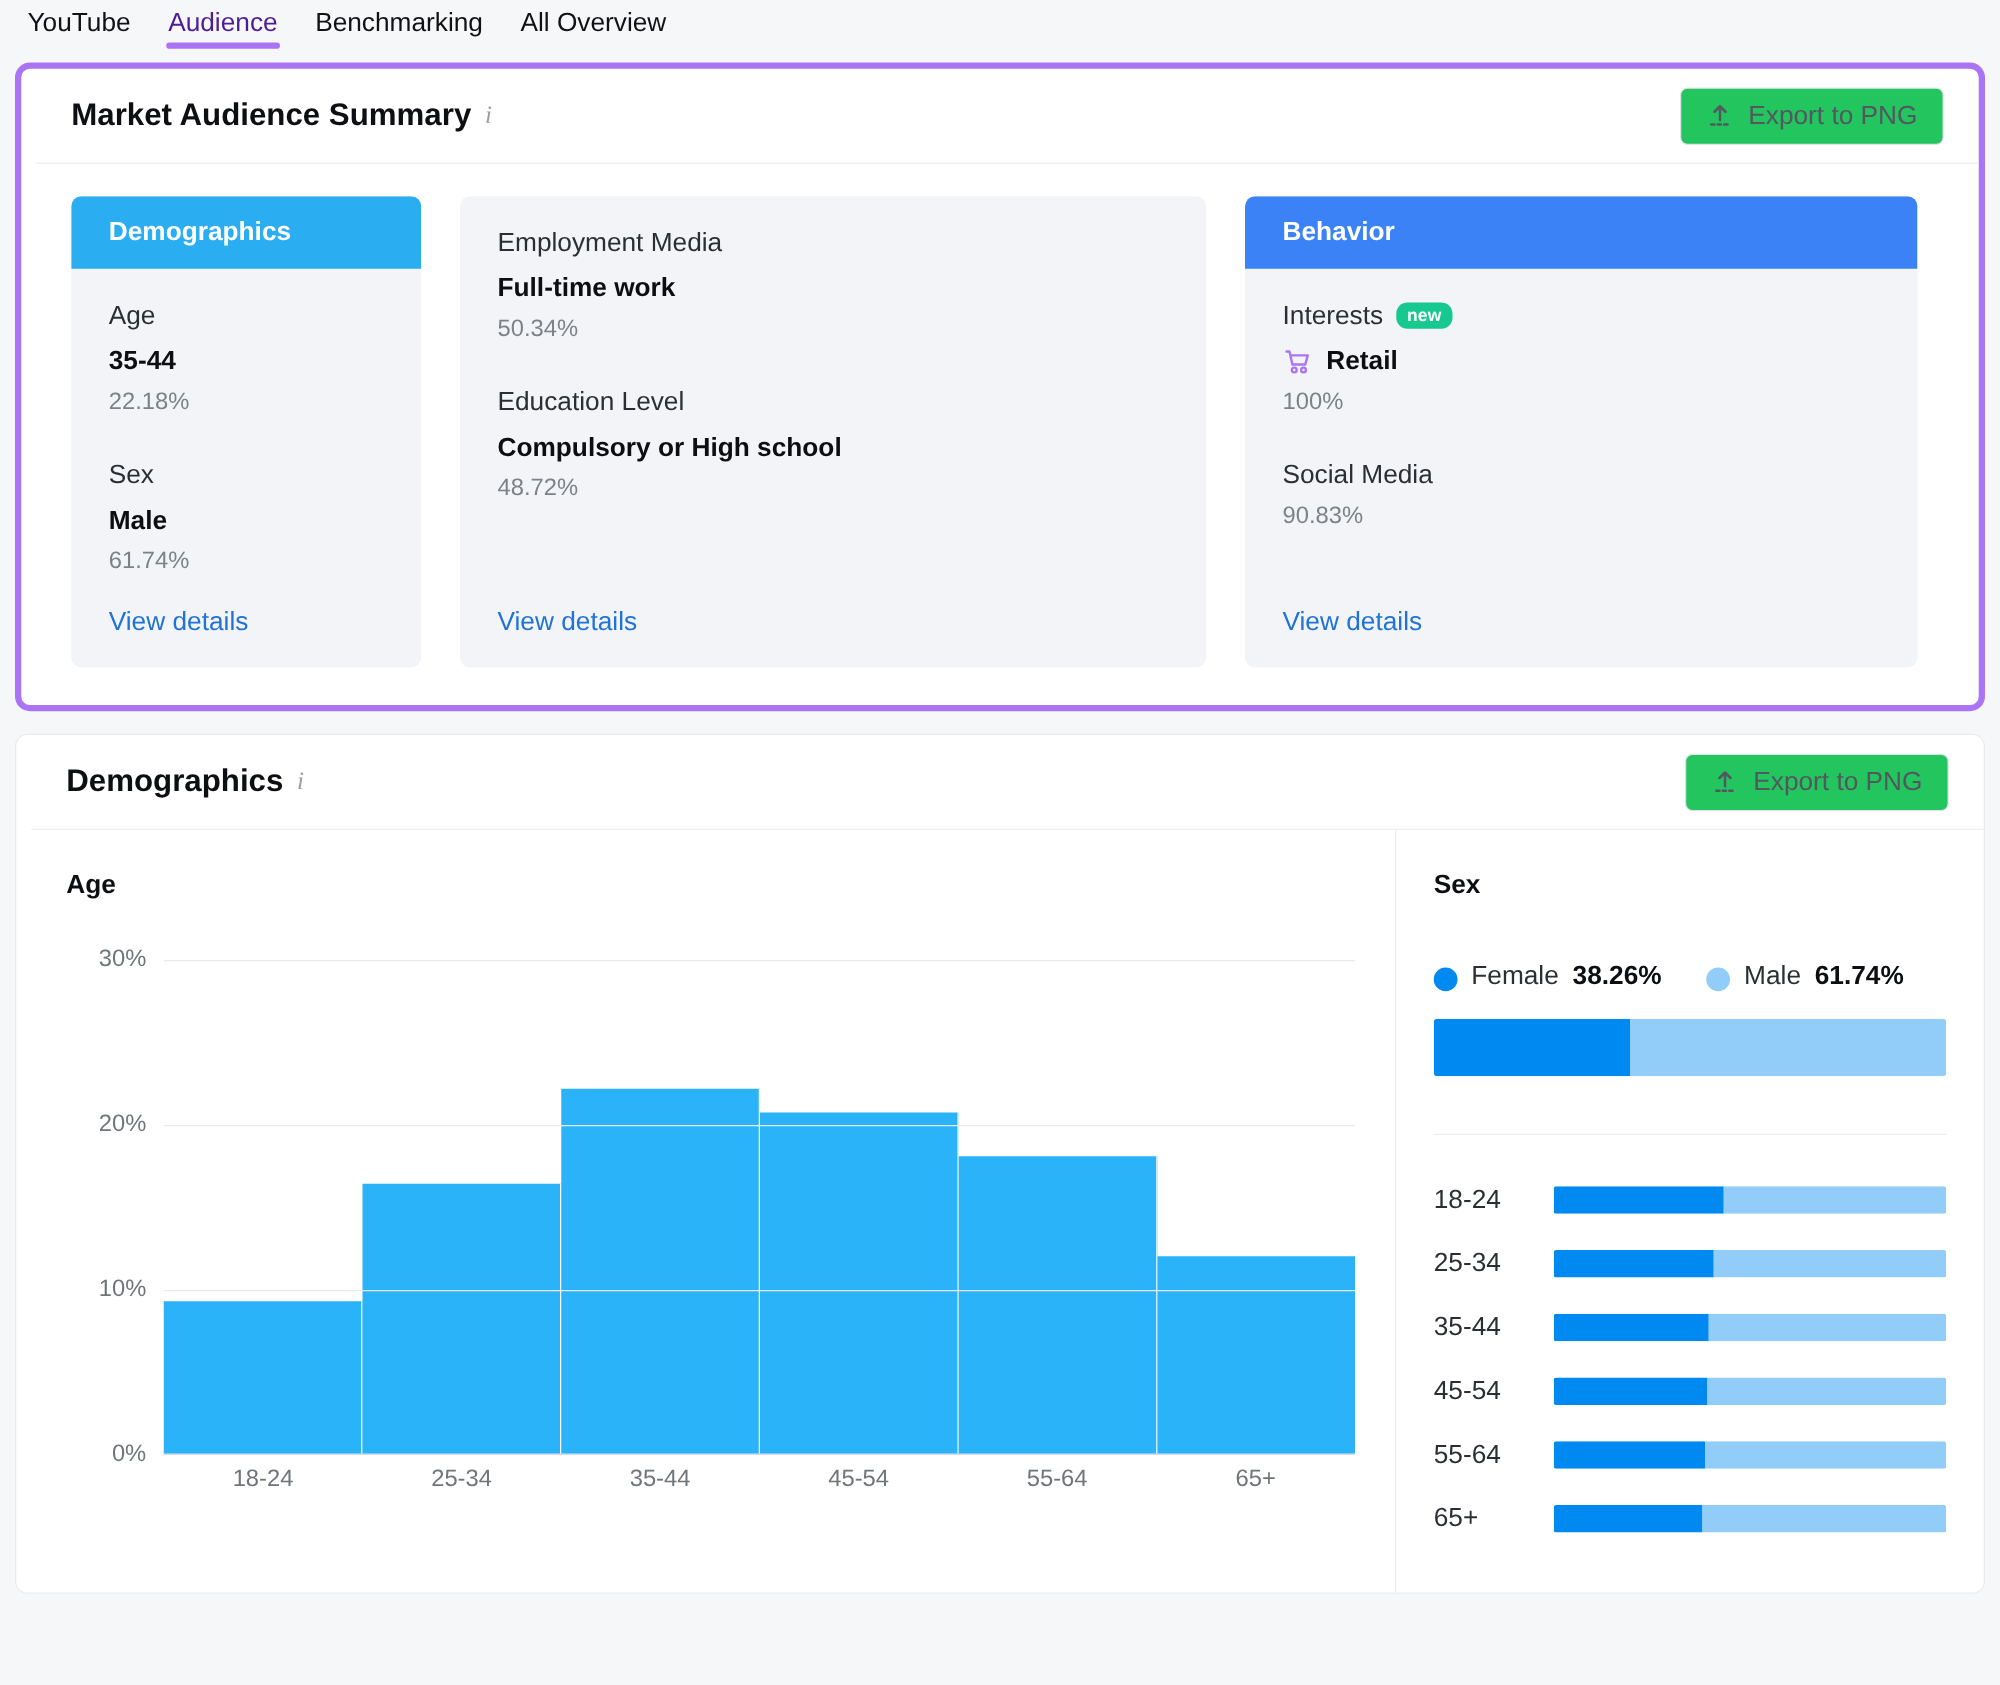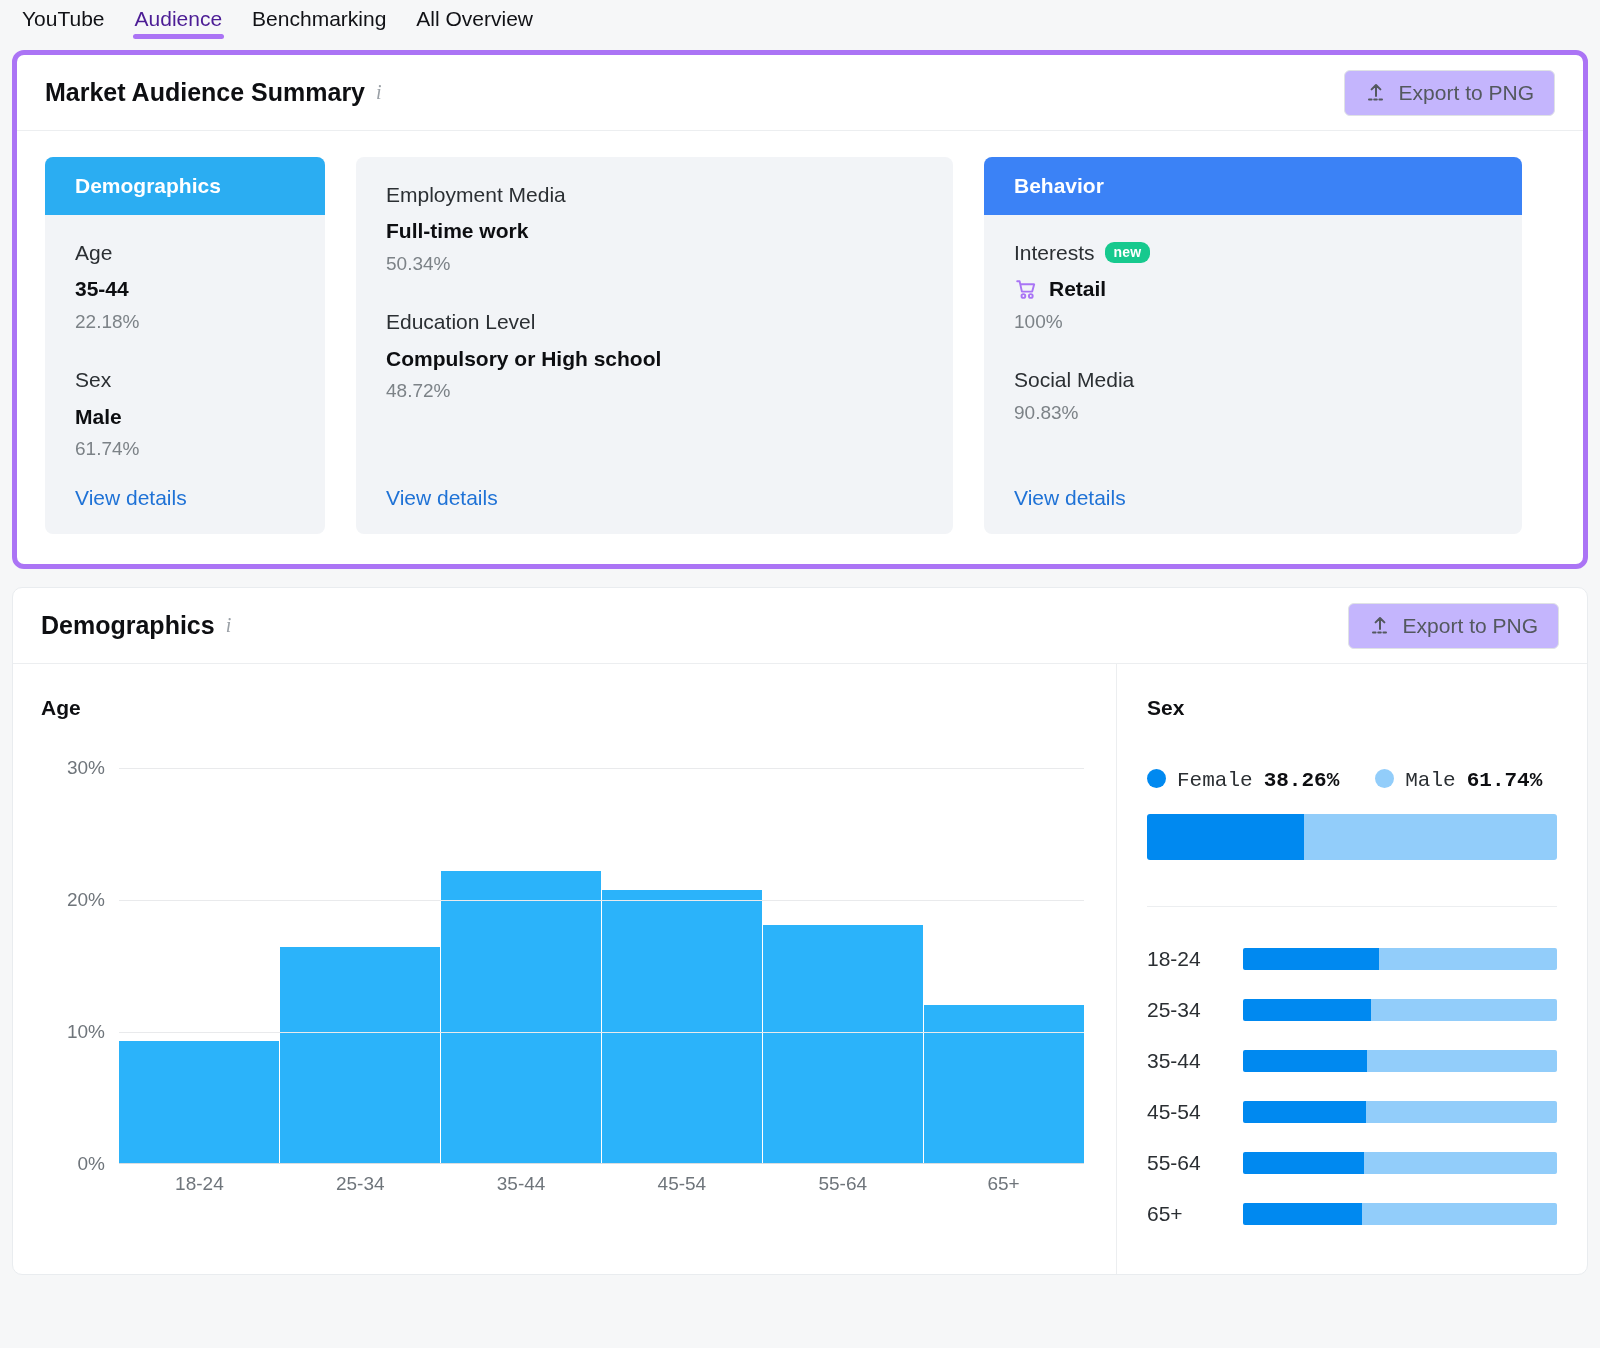--- a/index.html
+++ b/index.html
@@ -37,20 +37,21 @@
     height: 5px;
     border-radius: 3px;
     background: #ab74f5;
   }
 
   
   .panel {
     background: #ffffff;
     border-radius: 10px;
     margin: 0 12px;
+    padding-left: 12px;
   }
   .panel-summary {
     border: 5px solid #ab74f5;
     border-radius: 12px;
     margin-top: 8px;
   }
   .panel-demo {
     border: 1px solid #e9ecef;
     margin-top: 18px;
   }
@@ -80,21 +81,21 @@
   }
 
   .export-btn {
     display: flex;
     align-items: center;
     gap: 12px;
     height: 46px;
     padding: 0 20px;
     border: 1px solid #dfe2e5;
     border-radius: 6px;
-    background: #c4b5fd;
+    background: #22c55e;
     font-size: 21px;
     color: #53585e;
     cursor: pointer;
     white-space: nowrap;
   }
   .upl { display:block; }
 
   
   .cards {
     display: flex;
@@ -270,21 +271,21 @@
 
   
   .legend {
     display: flex;
     align-items: center;
     gap: 36px;
     margin-top: 49px;
     font-size: 21px;
     color: #2b2f33;
   }
-  .legend-item { display: flex; align-items: flex-start; gap: 11px; white-space: nowrap; font-family: Liberation Mono, monospace; }
+  .legend-item { display: flex; align-items: flex-end; gap: 11px; white-space: nowrap; }
   .dot { width: 19px; height: 19px; border-radius: 50%; flex: none; }
   .dot-f { background: #0089f0; }
   .dot-m { background: #92cdfa; }
   .legend-item b { font-weight: bold; color: #0d0e11; }
 
   .totalbar {
     display: flex;
     height: 46px;
     margin-top: 22px;
     border-radius: 3px;

